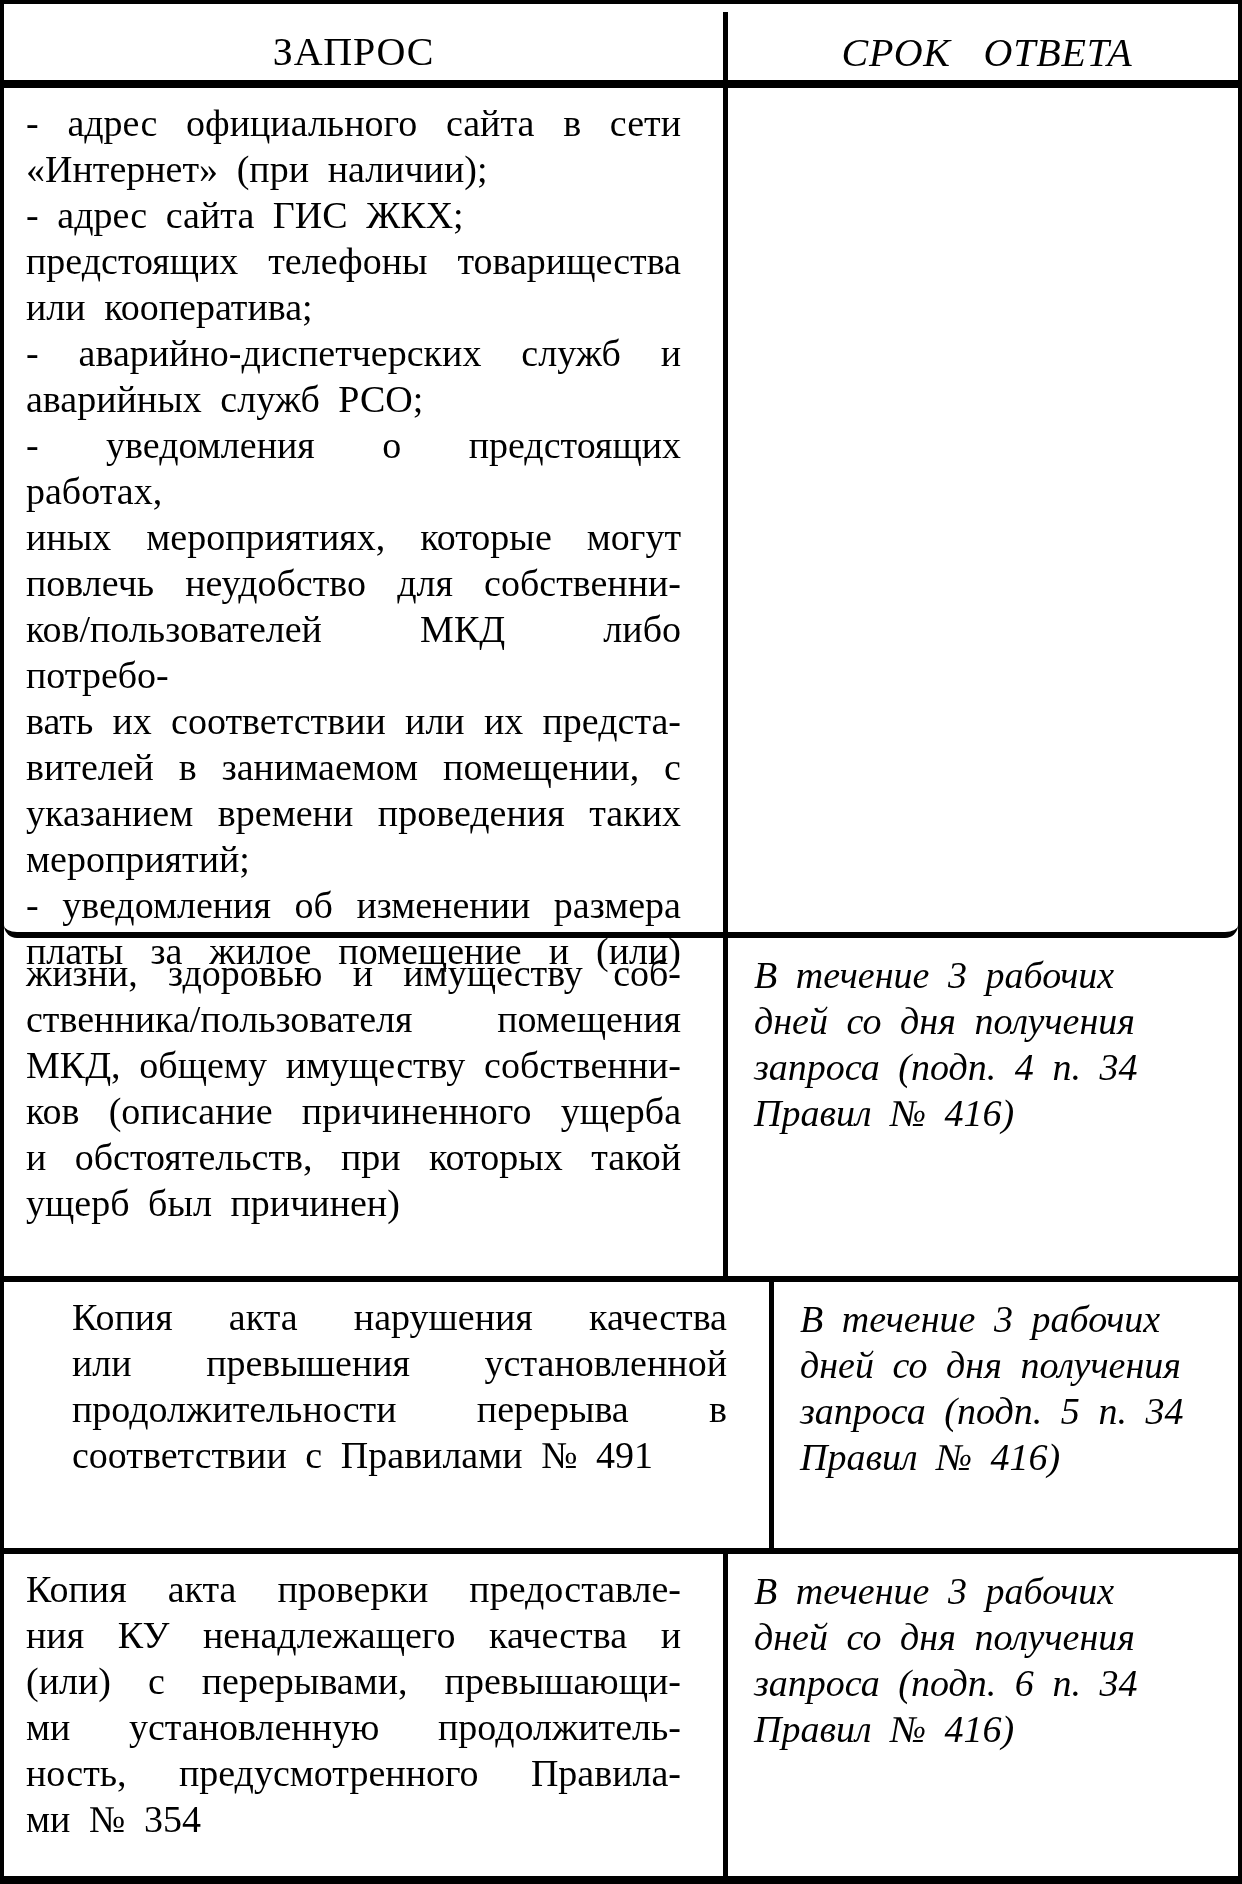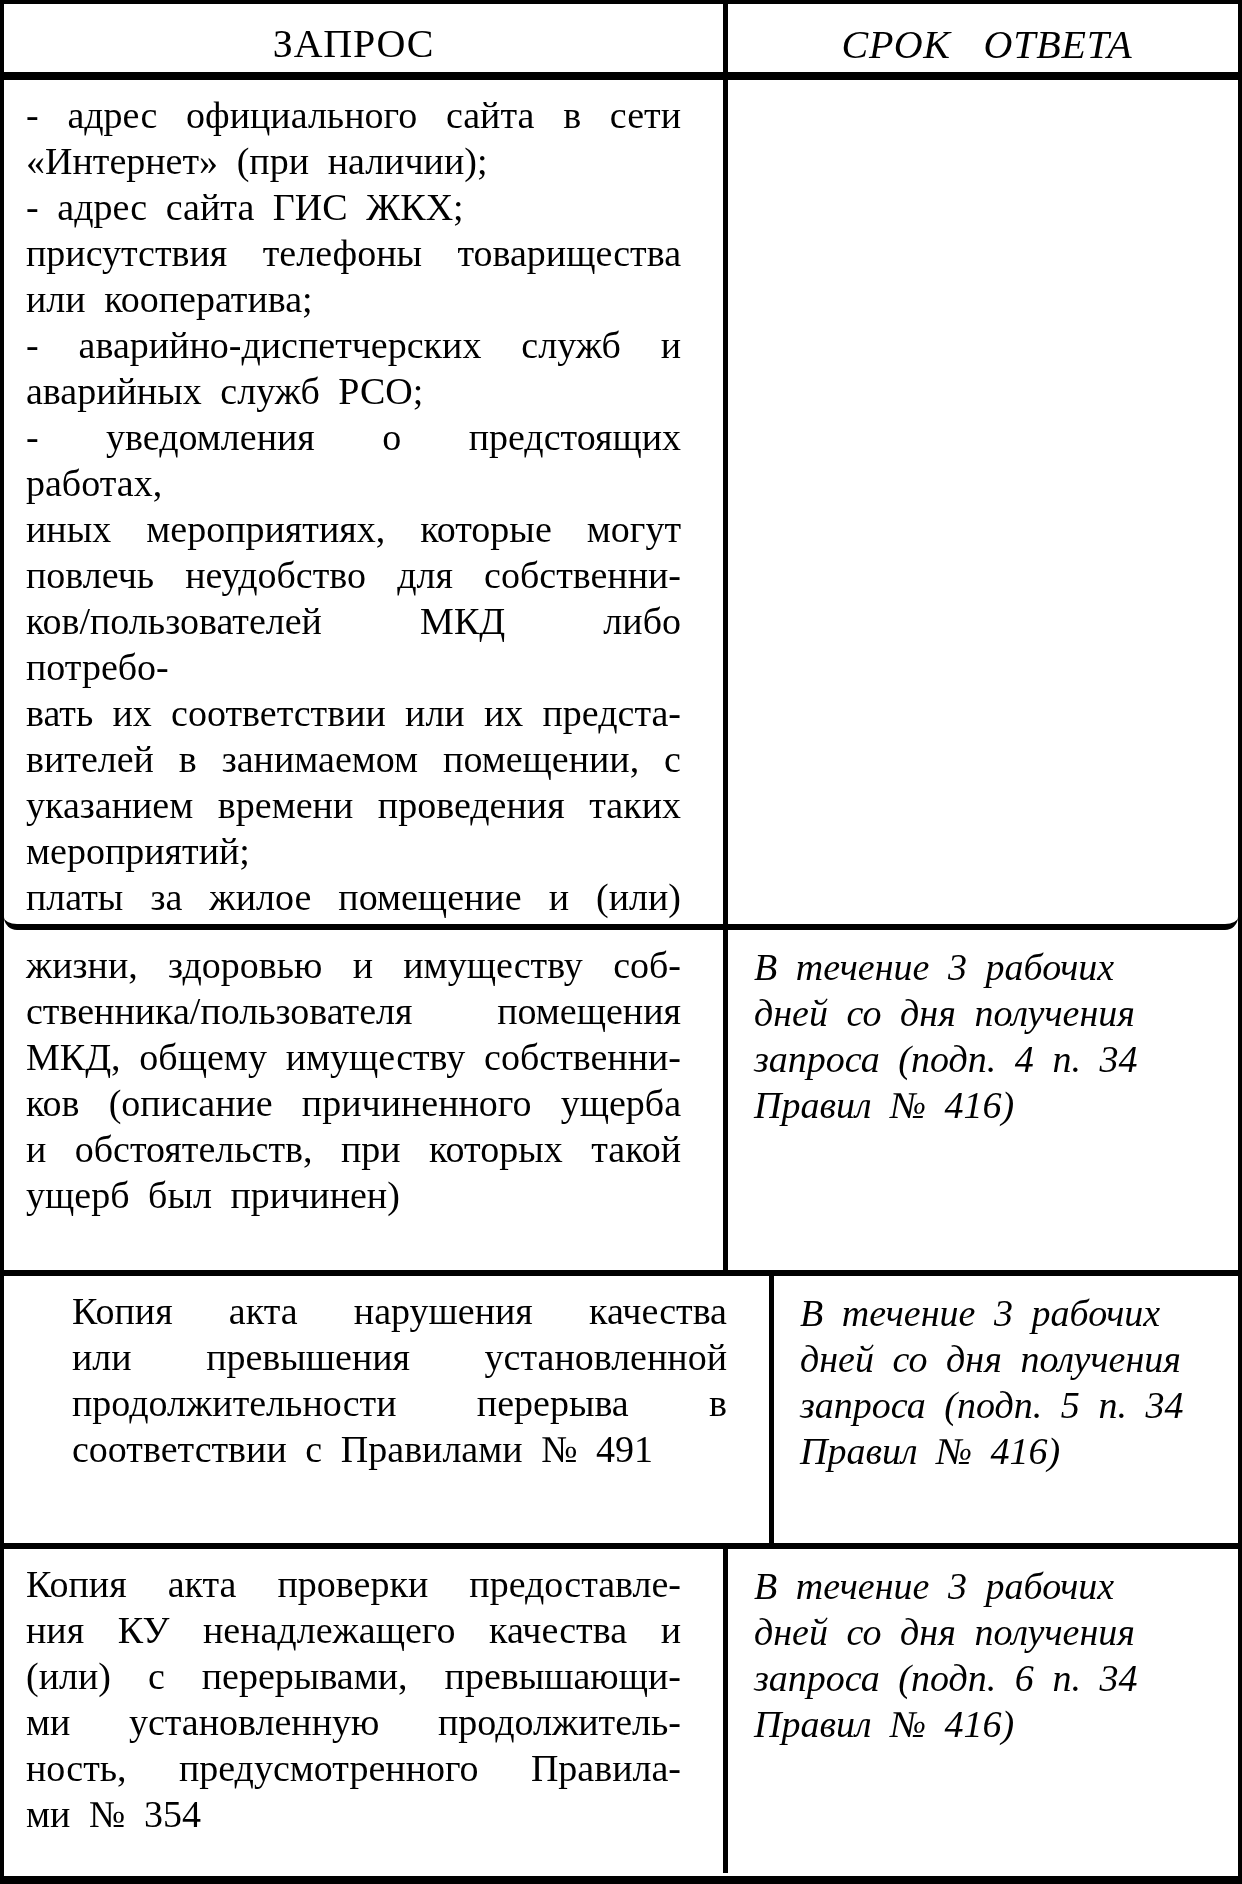--- a/index.html
+++ b/index.html
@@ -25,21 +25,21 @@
     border: 4px solid #000;
     border-bottom-width: 8px;
     display: flex;
     flex-direction: column;
   }
   .row {
     display: flex;
     box-sizing: border-box;
     border-bottom: 6px solid #000;
   }
-  .row-head   { height: 76px;  border-bottom-width: 8px; }
+  .row-head   { height: 76px;  border-bottom-width: 8px; margin-top: 8px; }
   .row-1 { height: 850px; border-radius: 13px; }
   .row-2 { height: 346px; }
   .row-3 { height: 273px; padding-left: 46px; }
   .row-4 { height: 324px; border-bottom: none; justify-content: space-between; }
 
   .cell {
     box-sizing: border-box;
     font-size: 38px;
     line-height: 46px;
     word-spacing: 0.24em;
@@ -86,38 +86,39 @@
     <div style="display:contents"><div class="row row-1">
           <div class="cell left">
             <div class="para">
               <div class="line j">- адрес официального сайта в сети</div>
               <div class="line">«Интернет» (при наличии);</div>
             </div>
             <div class="para">
               <div class="line">- адрес сайта ГИС ЖКХ;</div>
             </div>
             <div class="para">
-              <div class="line j">присутствия телефоны товарищества</div>
+              <div class="line j">предстоящих телефоны товарищества</div>
               <div class="line">или кооператива;</div>
             </div>
             <div class="para">
               <div class="line j">- аварийно-диспетчерских служб и</div>
               <div class="line">аварийных служб РСО;</div>
             </div>
             <div class="para">
               <div class="line j">- уведомления о предстоящих работах,</div>
               <div class="line j">иных мероприятиях, которые могут</div>
               <div class="line j">повлечь неудобство для собственни-</div>
               <div class="line j">ков/пользователей МКД либо потребо-</div>
               <div class="line j">вать их соответствии или их предста-</div>
               <div class="line j">вителей в занимаемом помещении, с</div>
               <div class="line j">указанием времени проведения таких</div>
               <div class="line">мероприятий;</div>
             </div>
             <div class="para">
+              <div class="line j">- уведомления об изменении размера</div>
               <div class="line j">платы за жилое помещение и (или)</div>
             </div>
           </div>
           <div class="cell right"></div>
         </div><div class="row row-2">
           <div class="cell left">
             <div class="para">
               <div class="line j">жизни, здоровью и имуществу соб-</div>
               <div class="line j">ственника/пользователя помещения</div>
               <div class="line j">МКД, общему имуществу собственни-</div>

